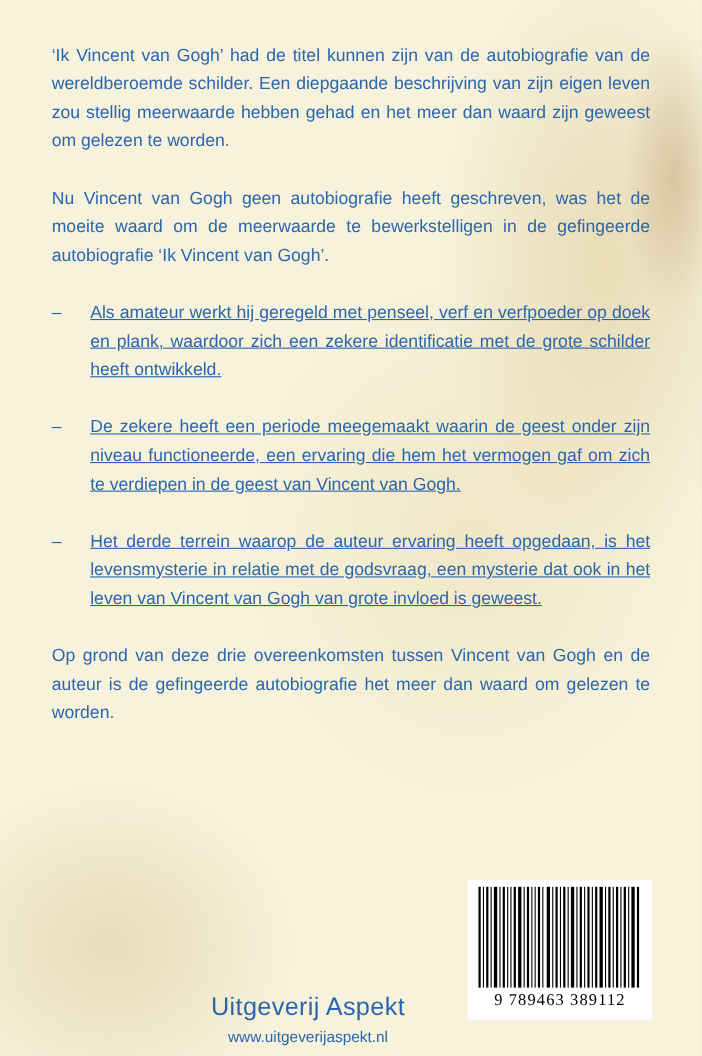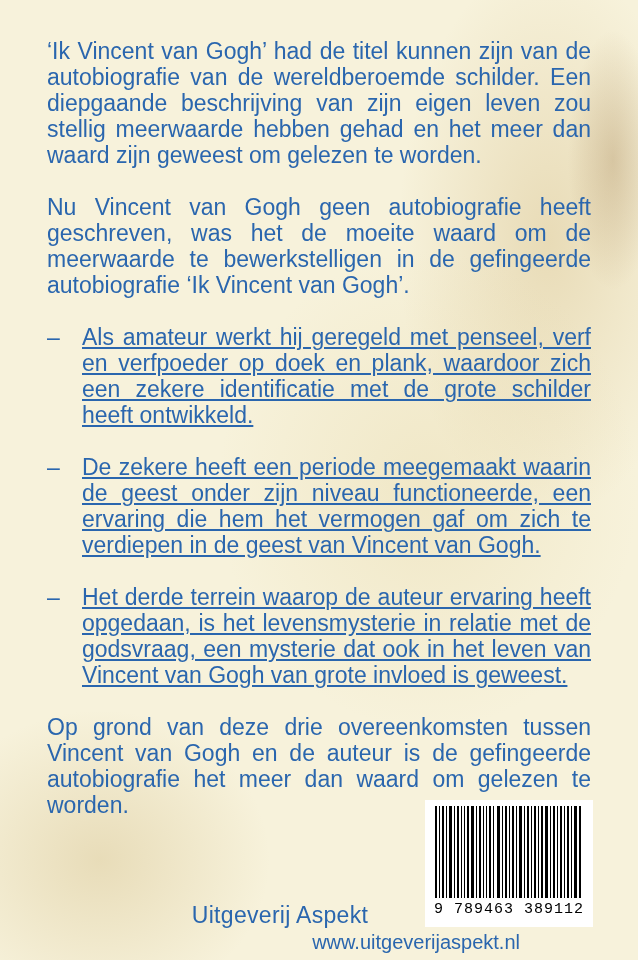--- a/index.html
+++ b/index.html
@@ -33,21 +33,21 @@
     right:0;top:250px;width:420px;height:480px;
     background:radial-gradient(closest-side, rgba(224,206,150,0.30), rgba(224,206,150,0));
   }
   .bg-bottomleft{
     left:-70px;bottom:-50px;width:340px;height:300px;
     background:radial-gradient(closest-side, rgba(203,178,118,0.34), rgba(203,178,118,0));
   }
   .content{
     position:relative;z-index:1;
     padding:38px 47px 0 47px;
-    font-size:23px;
+    font-size:16px;
     line-height:26px;
     text-align:justify;
   }
   .content p{margin-bottom:26px;}
   .bullet{
     display:flex;
     margin-bottom:26px;
   }
   .bullet .dash{
     flex:0 0 35px;
@@ -59,38 +59,37 @@
     position:absolute;z-index:1;
     left:40px;top:900px;width:480px;
     text-align:center;
   }
   .publisher{
     font-size:23px;
     line-height:30px;
     letter-spacing:0.3px;
   }
   .website{
-    font-size:20px;
+    font-size:14px;
     line-height:24px;
-    text-align:right;
   }
   .barcode{
     position:absolute;z-index:1;
     right:45px;bottom:33px;
     width:168px;height:127px;
     background:var(--barcode-bg);
     padding:6px 8px 4px 8px;
     display:flex;flex-direction:column;align-items:center;
   }
   .barcode svg{display:block;width:152px;height:92px;}
   .barcode-number{
     margin-top:3px;
     width:100%;
     color:#000;
-    font-family:Liberation Mono, monospace;
+    font-family:Liberation Serif, serif;
     font-size:15px;
     line-height:18px;
     text-align:center;
     letter-spacing:1px;
     white-space:nowrap;
   }
 </style>
 </head>
 <body>
 

